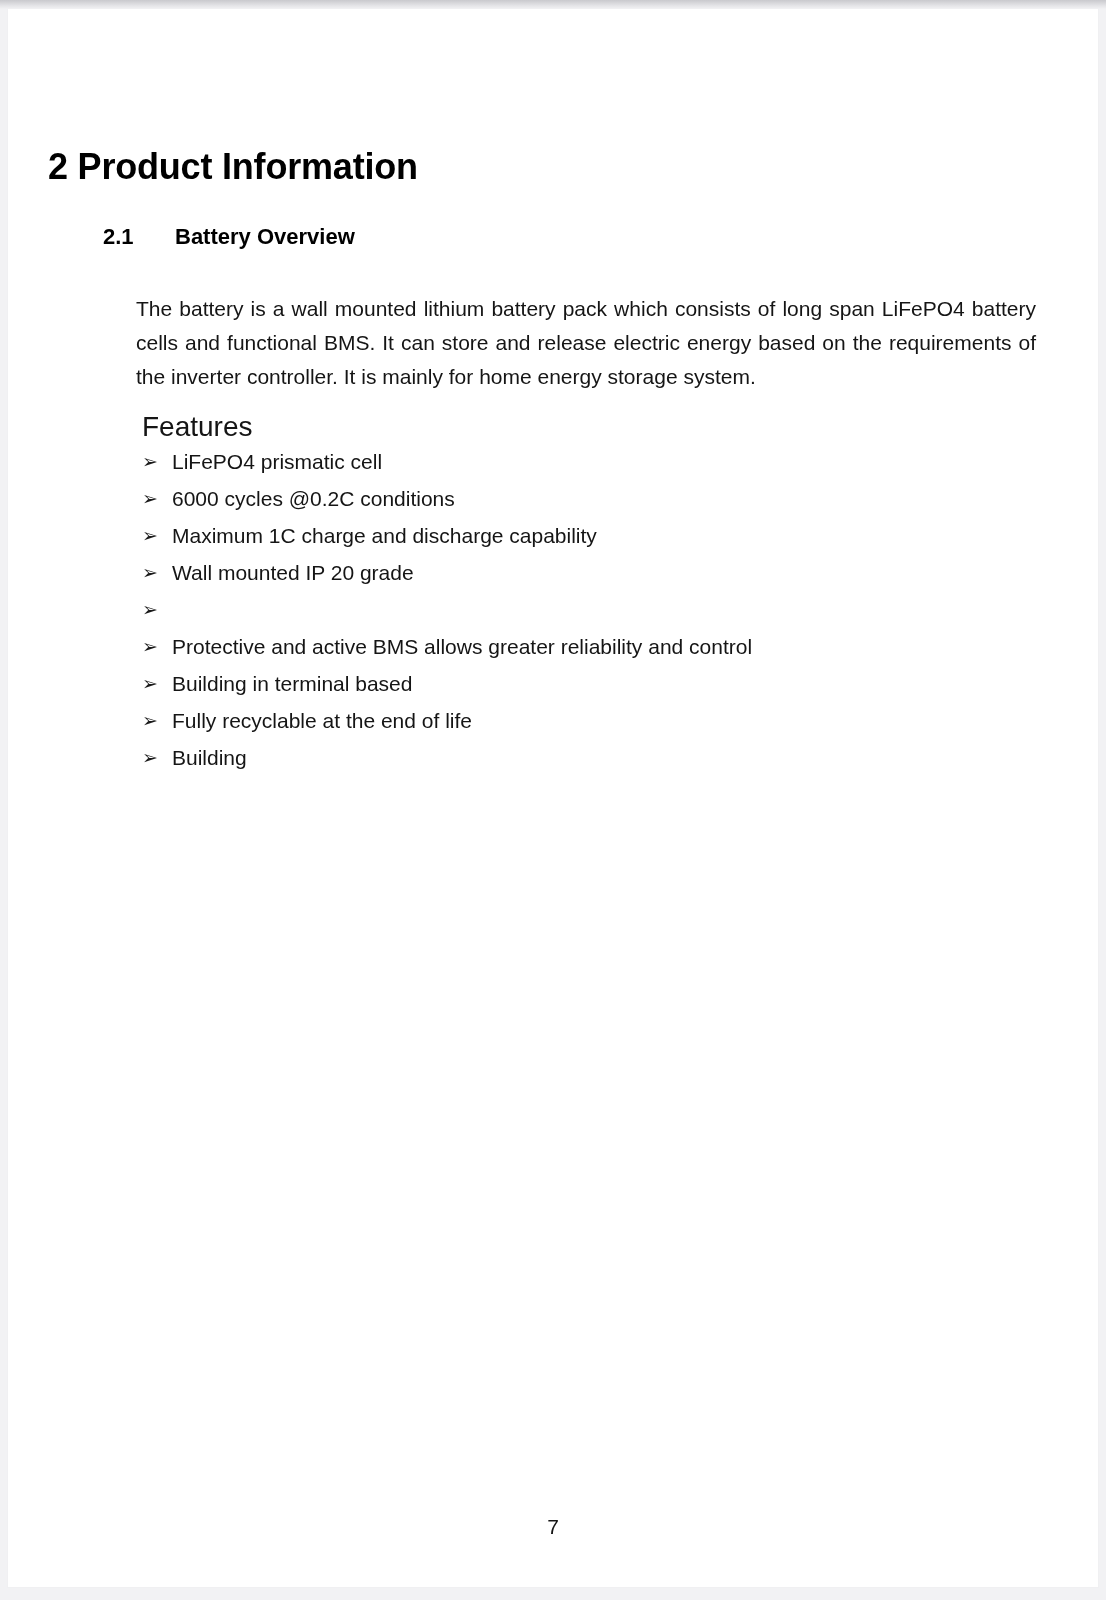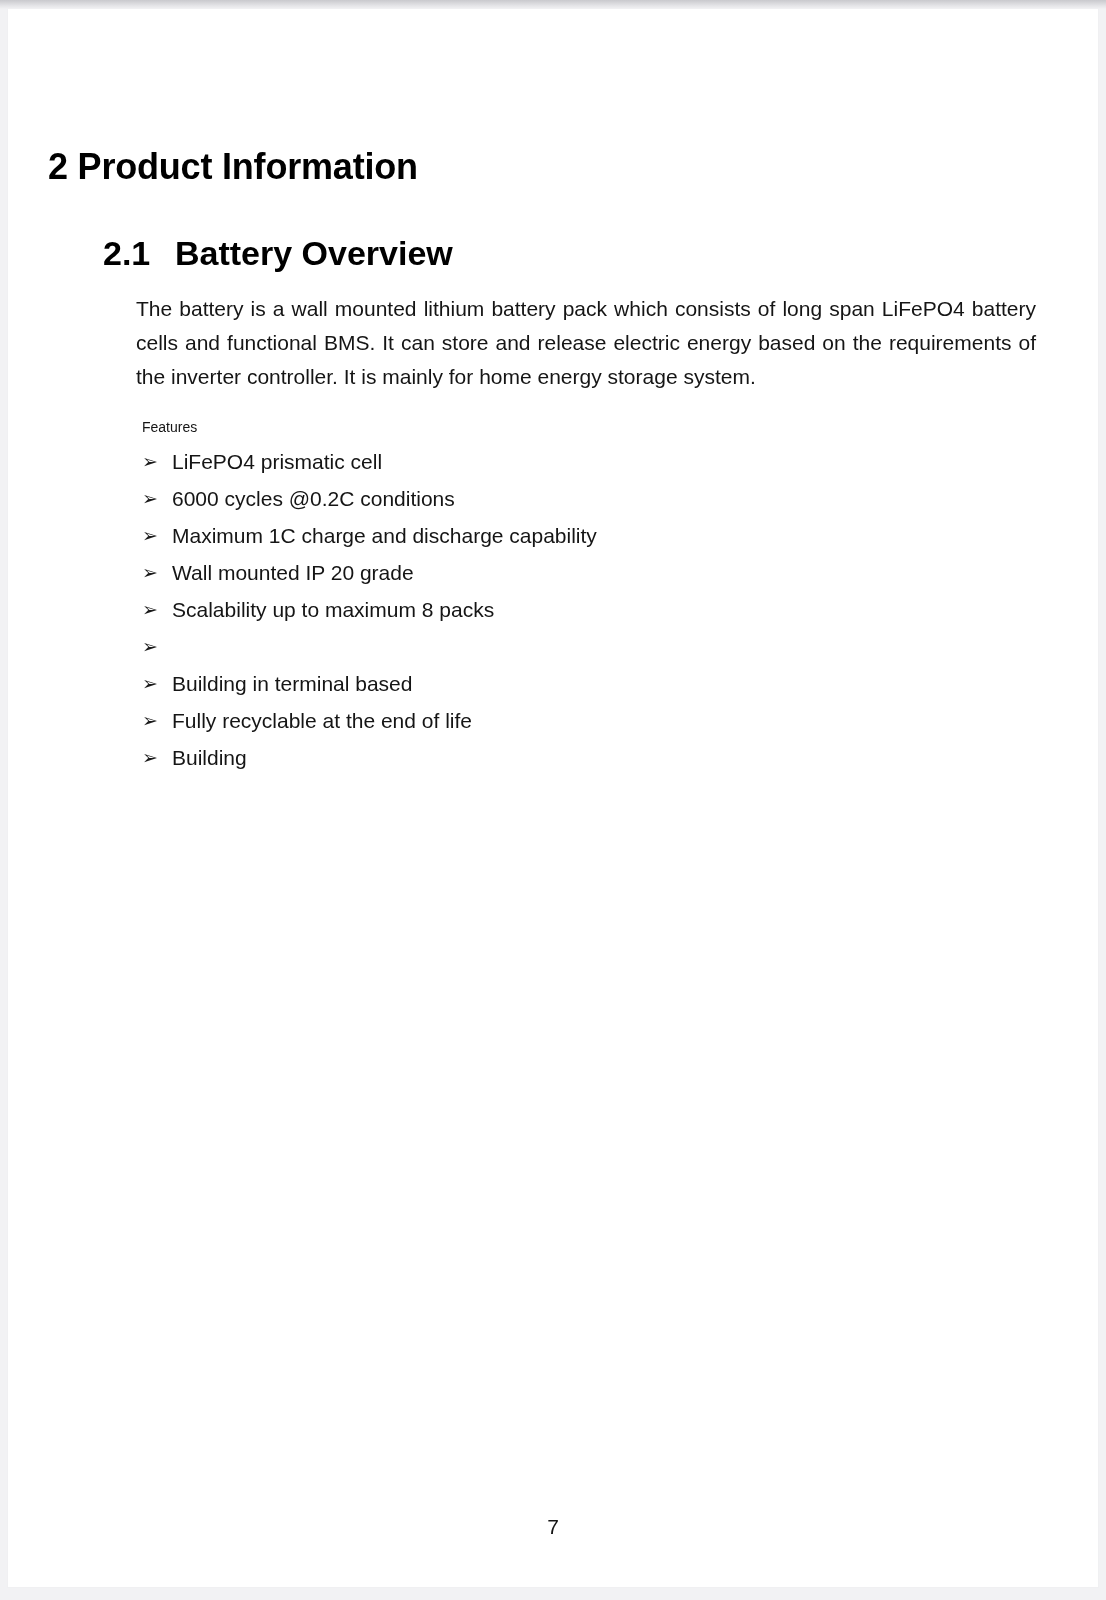--- a/index.html
+++ b/index.html
@@ -52,21 +52,21 @@
     font-weight: bold;
     color: #000000;
     letter-spacing: -0.2px;
     white-space: nowrap;
   }
 
   .h2-section {
     position: absolute;
     left: 95px;
     top: 197px;
-    font-size: 34px;
+    font-size: 22px;
     font-weight: bold;
     color: #000000;
     white-space: nowrap;
   }
   .h2-num {
     display: inline-block;
     min-width: 72px;
   }
 
   
@@ -81,21 +81,21 @@
     text-align: justify;
     text-justify: inter-word;
     margin-top: 24px;
   }
 
   
   .features-label {
     position: absolute;
     left: 134px;
     top: 404px;
-    font-size: 14px;
+    font-size: 28px;
     line-height: 28px;
     color: #151515;
     white-space: nowrap;
   }
 
   .features-list {
     position: absolute;
     left: 128px;
     top: 434px;
     width: 940px;
@@ -166,24 +166,24 @@
         <li class="feature-item">
           <span class="feature-marker">➢</span>
           <span class="feature-text">Maximum 1C charge and discharge capability</span>
         </li>
         <li class="feature-item">
           <span class="feature-marker">➢</span>
           <span class="feature-text">Wall mounted IP 20 grade</span>
         </li>
         <li class="feature-item">
           <span class="feature-marker">➢</span>
-          <span class="feature-text">Scalability up to maximum 8 packs</span>
-        </li>
-        <li class="feature-item">
-          <span class="feature-marker">➢</span>
+        </li>
+        <li class="feature-item">
+          <span class="feature-marker">➢</span>
+          <span class="feature-text">Protective and active BMS allows greater reliability and control</span>
         </li>
         <li class="feature-item">
           <span class="feature-marker">➢</span>
           <span class="feature-text">Building in terminal based</span>
         </li>
         <li class="feature-item">
           <span class="feature-marker">➢</span>
           <span class="feature-text">Fully recyclable at the end of life</span>
         </li>
         <li class="feature-item">

